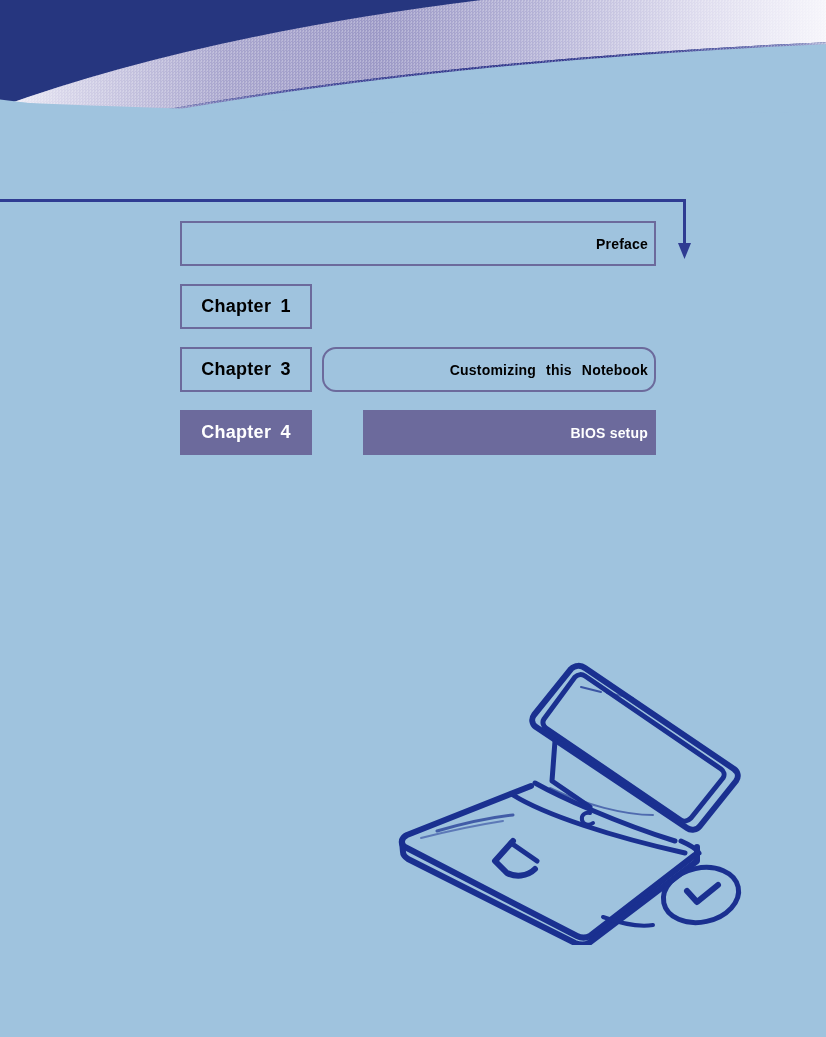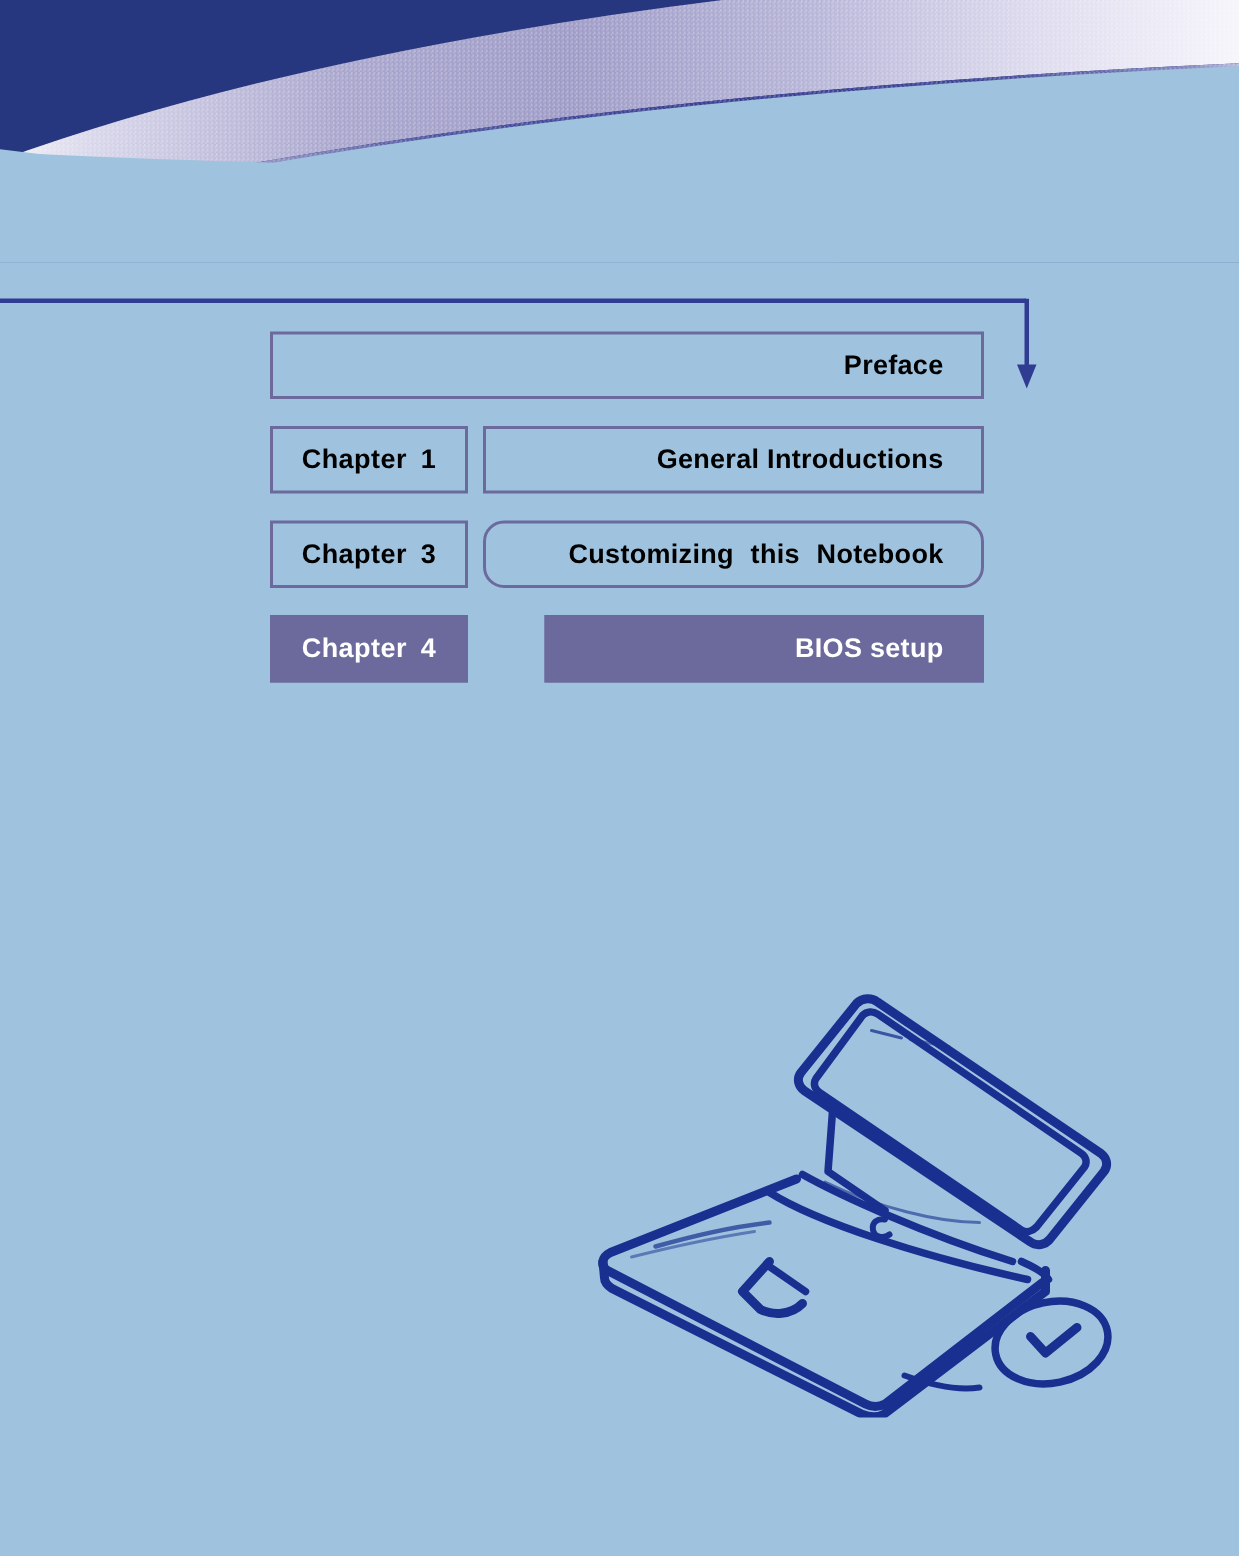--- a/index.html
+++ b/index.html
@@ -80,23 +80,23 @@
     word-spacing: 4px;
     white-space: nowrap;
   }
   .toc-title {
     flex: 1;
     box-sizing: border-box;
     border: 2px solid #6c6a9c;
     display: flex;
     align-items: center;
     justify-content: flex-end;
-    padding-right: 25px;
+    padding-right: 6px;
     color: #000000;
-    font-size: 18px;
+    font-size: 14px;
     font-weight: bold;
     letter-spacing: 0.2px;
     white-space: nowrap;
   }
   .toc-row.full .toc-title {
     width: 100%;
     flex: none;
   }
   .toc-row.spaced .toc-title {
     word-spacing: 6px;
@@ -181,21 +181,20 @@
   </div>
 
   <div id="toc">
 
     <div class="toc-row full">
       <div class="toc-title">Preface</div>
     </div>
 
     <div class="toc-row">
       <div class="toc-chapter">Chapter  1</div>
-      <div class="toc-title">General Introductions</div>
     </div>
 
 
     <div class="toc-row spaced">
       <div class="toc-chapter">Chapter  3</div>
       <div class="toc-title">Customizing  this  Notebook</div>
     </div>
 
     <div class="toc-row active">
       <div class="toc-chapter">Chapter  4</div>

